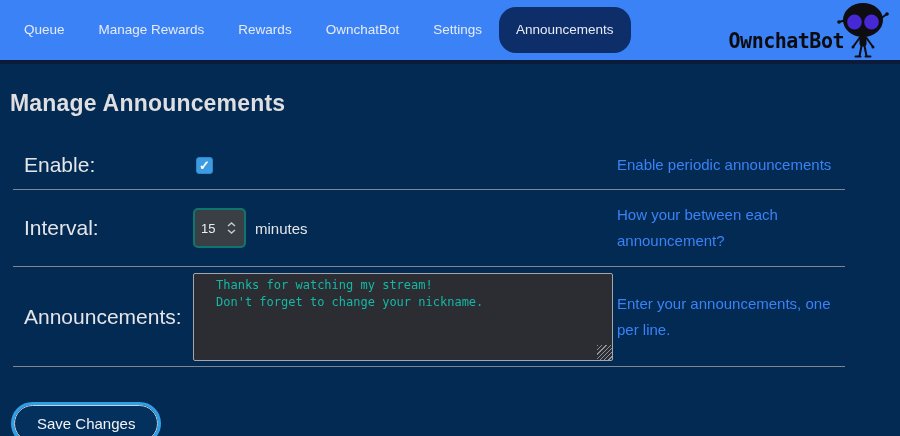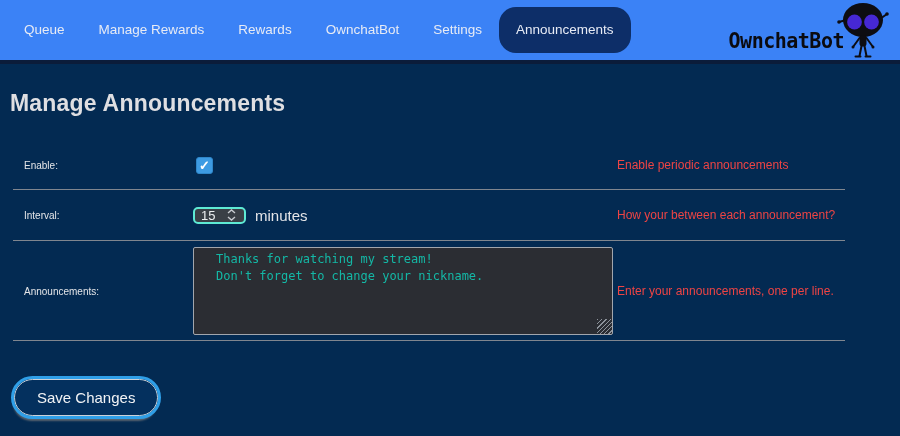--- a/index.html
+++ b/index.html
@@ -65,22 +65,22 @@
   .form-table { margin-left:13px; width:832px; }
   .form-row {
     display:grid;
     grid-template-columns:180px 424px 228px;
     align-items:center;
     border-bottom:1px solid #80868f;
   }
   .row-enable   { padding:13px 0 11px 0; }
   .row-interval { padding:12px 0; }
   .row-texts    { padding:6px 0 5px 0; }
-  .cell-label { padding-left:11px; font-size:10px; color:#e4e5e8; }
-  .cell-desc  { font-size:12px; color:#ef4444; line-height:26px; }
+  .cell-label { padding-left:11px; font-size:21px; color:#e4e5e8; }
+  .cell-desc  { font-size:15px; color:#3b82f6; line-height:26px; }
 
   
   .checkbox {
     appearance:none;
     -webkit-appearance:none;
     width:17px; height:17px;
     margin-left:3px;
     background:#3d9be3;
     border:1px solid #2f86c9;
     border-radius:3px;
@@ -98,23 +98,23 @@
     font-weight:bold;
     line-height:15px;
     text-align:center;
   }
 
   
   .interval-cell { display:flex; align-items:center; }
   .num-input {
     display:inline-flex;
     align-items:center;
-    width:53px; height:17px;
+    width:53px; height:40px;
     background:#3a3f46;
-    border:2px solid #5eead4;
+    border:2px solid #0f766e;
     border-radius:5px;
   }
   .num-input input {
     width:27px;
     background:transparent;
     border:none;
     outline:none;
     color:#eceef0;
     font-size:13px;
     font-family:"Liberation Sans", sans-serif;

